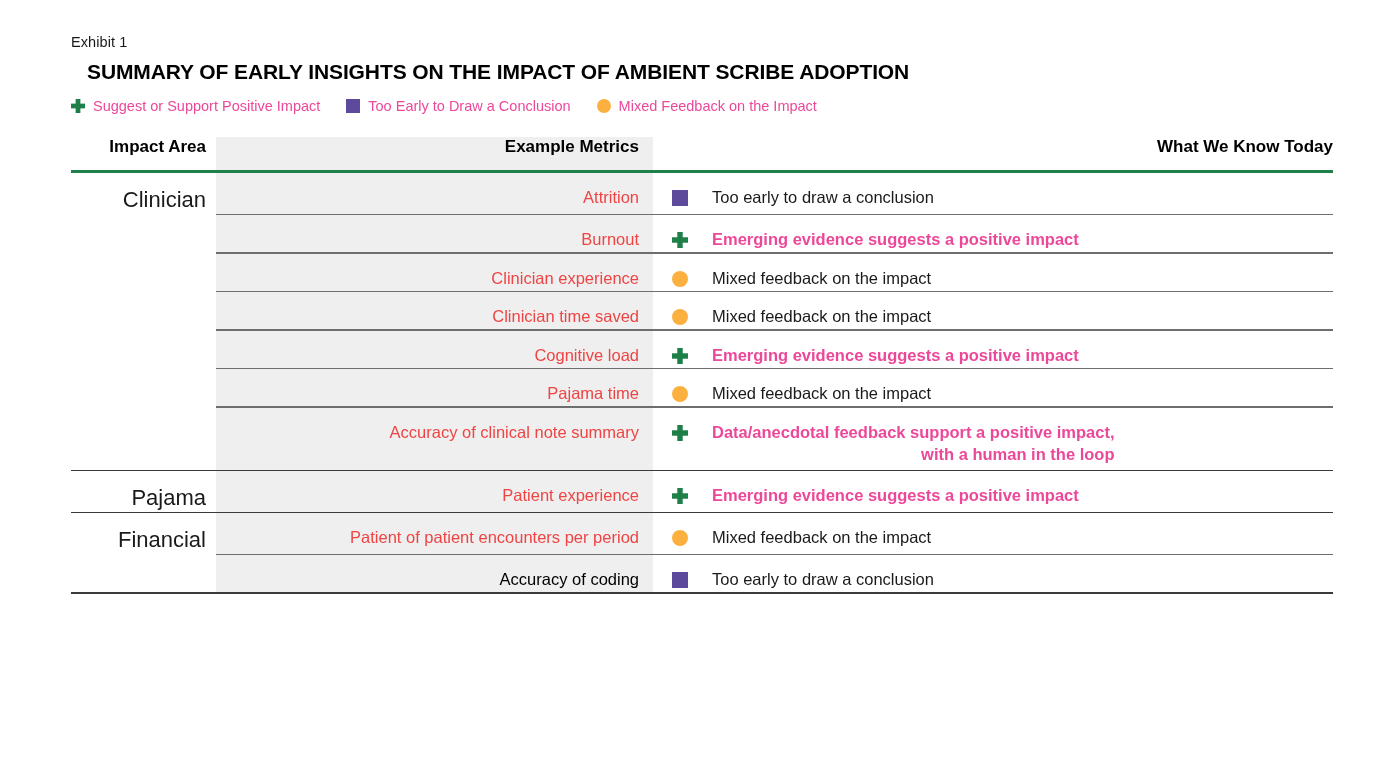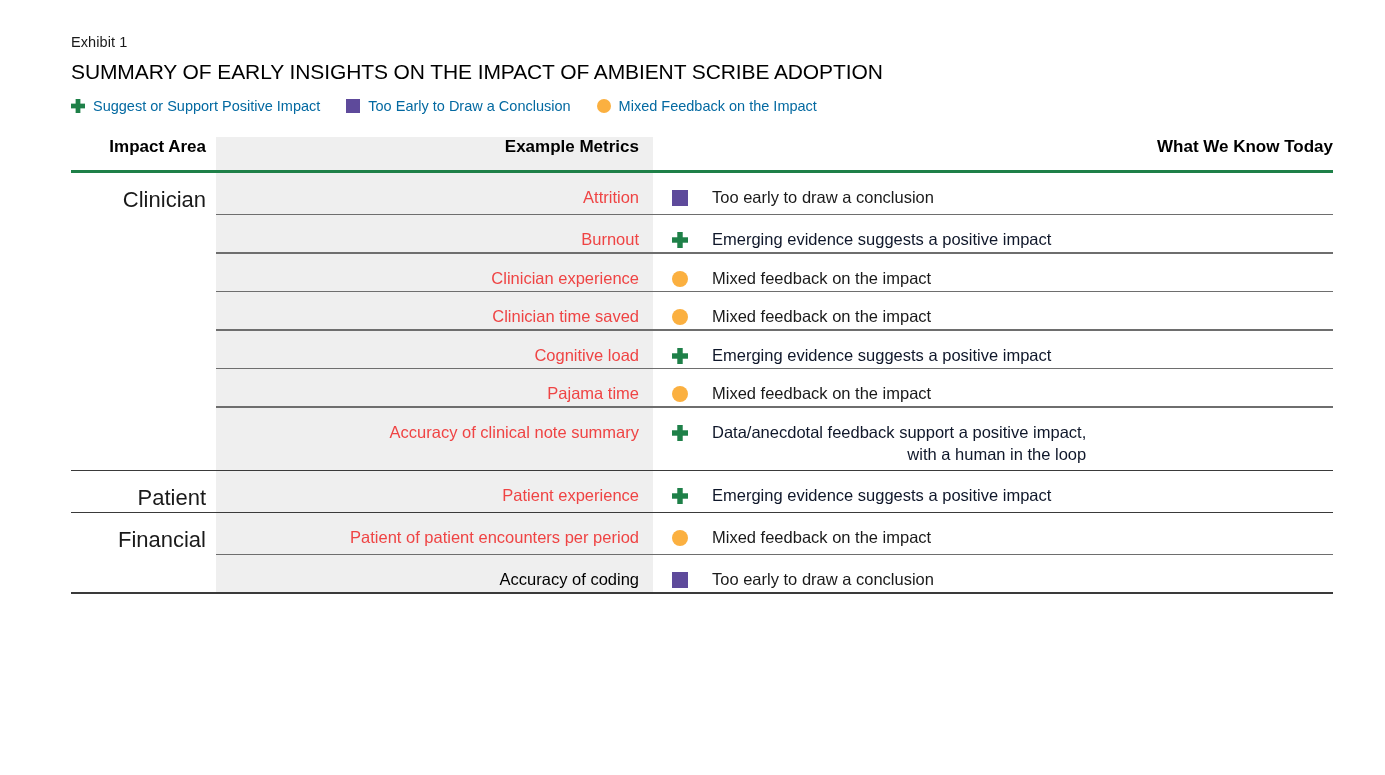--- a/index.html
+++ b/index.html
@@ -27,45 +27,45 @@
   .exhibit-label {
     font-size: 14.5px;
     font-weight: 400;
     color: #1a1a1a;
     letter-spacing: 0.1px;
     line-height: 1.2;
     margin: 0 0 9px 0;
   }
   .exhibit-title {
     font-size: 21px;
-    font-weight: 400;
+    font-weight: 700;
     color: #000000;
     letter-spacing: -0.1px;
     line-height: 1.15;
-    margin: 0 0 14px 0;
+    margin: 0 0 14px 16px;
     white-space: nowrap;
   }
 
   
   .legend {
     display: flex;
     align-items: center;
     gap: 26px;
     margin: 0 0 24px 0;
   }
   .legend-item {
     display: flex;
     align-items: center;
     gap: 8px;
     white-space: nowrap;
   }
   .legend-label {
     font-size: 14.5px;
     font-weight: 400;
-    color: #0369a1;
+    color: #ec4899;
     line-height: 1;
   }
 
   
   .icon {
     display: inline-block;
     flex: 0 0 auto;
     line-height: 0;
   }
   .icon svg { display: block; }
@@ -124,21 +124,21 @@
     align-items: flex-start;
     gap: 24px;
   }
   .know-icon { padding-top: 3px; }
   .know-text {
     font-size: 16.5px;
     font-weight: 400;
     color: #1a1a1a;
     line-height: 1.33;
   }
-  .know-text.strong { font-weight: 400; color: #0f172a; }
+  .know-text.strong { font-weight: 700; color: #ec4899; }
 
   
   .head-row .cell-area,
   .head-row .cell-metric,
   .head-row .cell-know {
     padding-top: 0;
     padding-bottom: 0;
     font-weight: 700;
     color: #000;
     font-size: 17px;
@@ -313,21 +313,21 @@
                 </svg>
               </span>
               <div class="know-text strong">
                 <div>Data/anecdotal feedback support a positive impact,</div>
                 <div>with a human in the loop</div>
               </div>
             </div>
           </div>
           <div class="div-full"></div>
           <div class="row row-h-std">
-            <div class="cell-area">Patient</div>
+            <div class="cell-area">Pajama</div>
             <div class="cell-metric">Patient experience</div>
             <div class="cell-know">
               <span class="icon know-icon">
                 <svg width="16" height="16" viewBox="0 0 16 16">
                   <rect x="5.279999999999999" y="0" width="5.44" height="16" fill="#1e8048"></rect>
                   <rect x="0" y="5.279999999999999" width="16" height="5.44" fill="#1e8048"></rect>
                 </svg>
               </span>
               <div class="know-text strong">Emerging evidence suggests a positive impact</div>
             </div>

